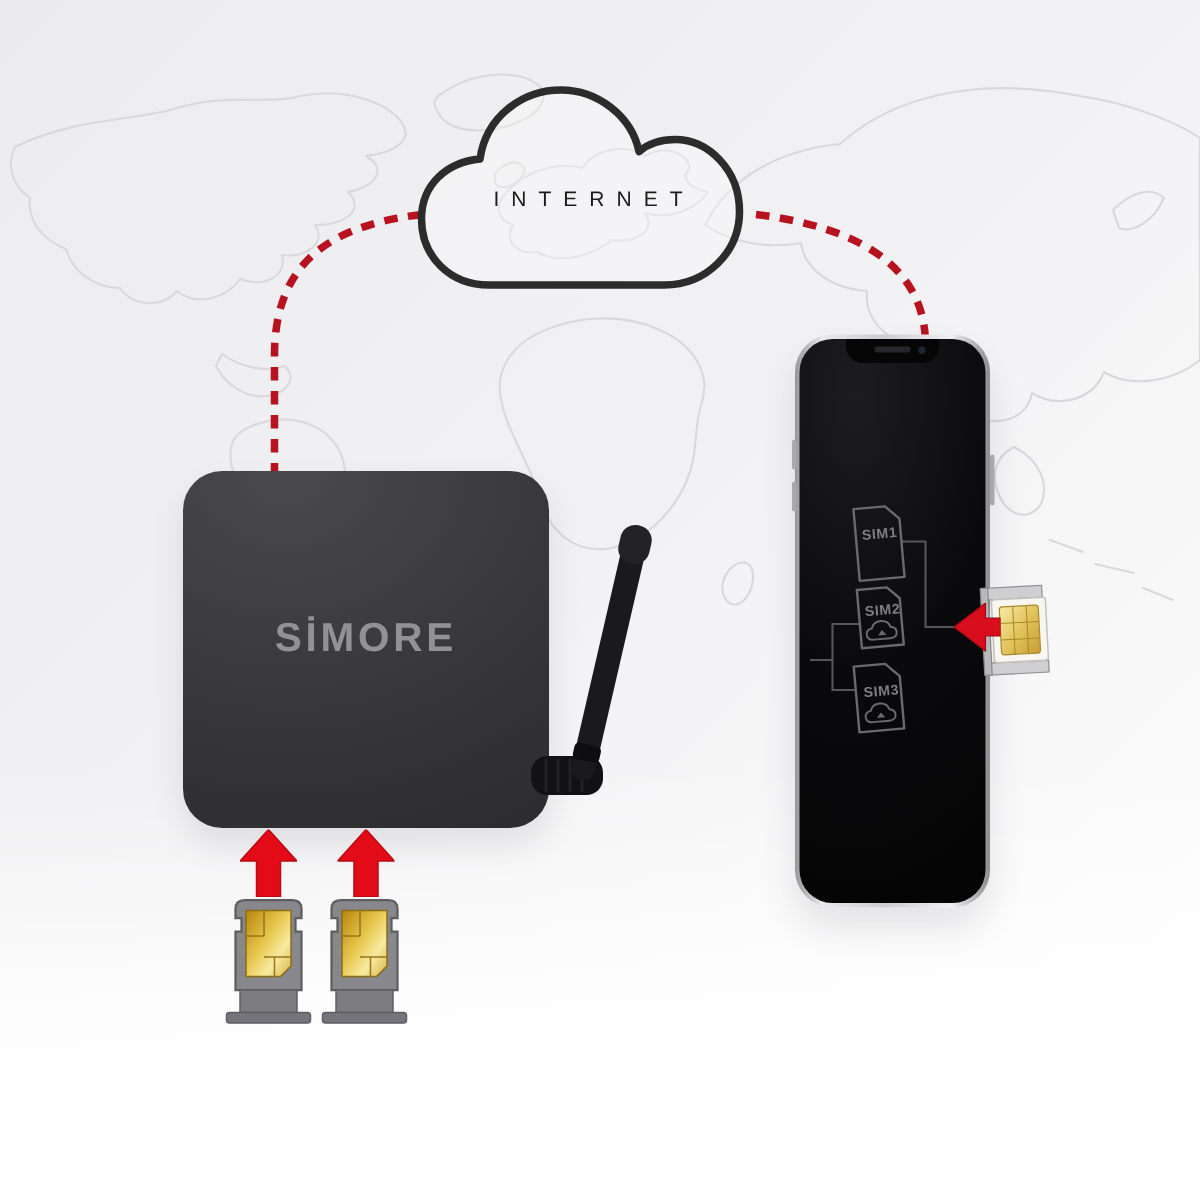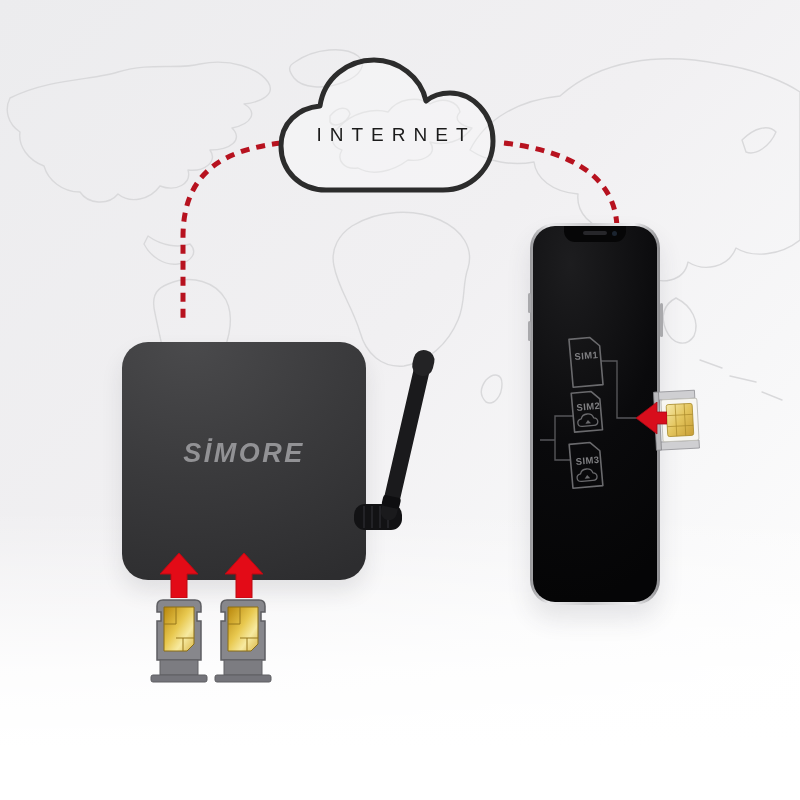--- a/index.html
+++ b/index.html
@@ -14,25 +14,25 @@
   .map path{fill:none;stroke:#d9d9db;stroke-width:1.4;stroke-linejoin:round;stroke-linecap:round;}
   .fade{left:0;right:0;bottom:0;height:290px;
     background:linear-gradient(to bottom,rgba(255,255,255,0) 0%,rgba(255,255,255,.85) 55%,#ffffff 82%);}
   
   .connectors{left:0;top:0;width:800px;height:800px;}
   .connectors path{fill:none;stroke:#b7121f;stroke-width:5;stroke-dasharray:9 7;}
   
   .cloud{left:273px;top:46px;width:238px;height:158px;}
   .cloud svg{position:absolute;left:0;top:0;}
   .cloud-label{position:absolute;left:0;right:0;top:78px;text-align:center;
-    font-size:19px;letter-spacing:8px;text-indent:8px;color:#1b1b1b;font-weight:400;}
-  
-  .router{left:122px;top:342px;width:244px;height:238px;border-radius:26px;
+    font-size:14px;letter-spacing:8px;text-indent:8px;color:#1b1b1b;font-weight:400;}
+  
+  .router{left:122px;top:314px;width:244px;height:238px;border-radius:26px;
     background:radial-gradient(130% 110% at 28% 0%,#4a4a4c 0%,#3a3a3c 52%,#2d2d2f 100%);
-    box-shadow:0 12px 22px rgba(40,40,45,.10);font-style:italic;}
+    box-shadow:0 12px 22px rgba(40,40,45,.10);}
   .router-logo{position:absolute;left:0;right:0;top:96px;text-align:center;
     font-size:27px;font-weight:700;letter-spacing:2.5px;color:#929295;}
   
   .up-arrow{width:38px;height:45px;}
   
   .phone{left:530px;top:223px;width:130px;height:382px;border-radius:25px;padding:3px;
     box-sizing:border-box;
     background:linear-gradient(90deg,#97979a 0%,#e9e9eb 14%,#cdcdcf 45%,#f0f0f2 80%,#8d8d90 100%);
     box-shadow:0 14px 24px rgba(60,60,70,.12);}
   .screen{position:relative;width:124px;height:376px;border-radius:22px;overflow:hidden;

